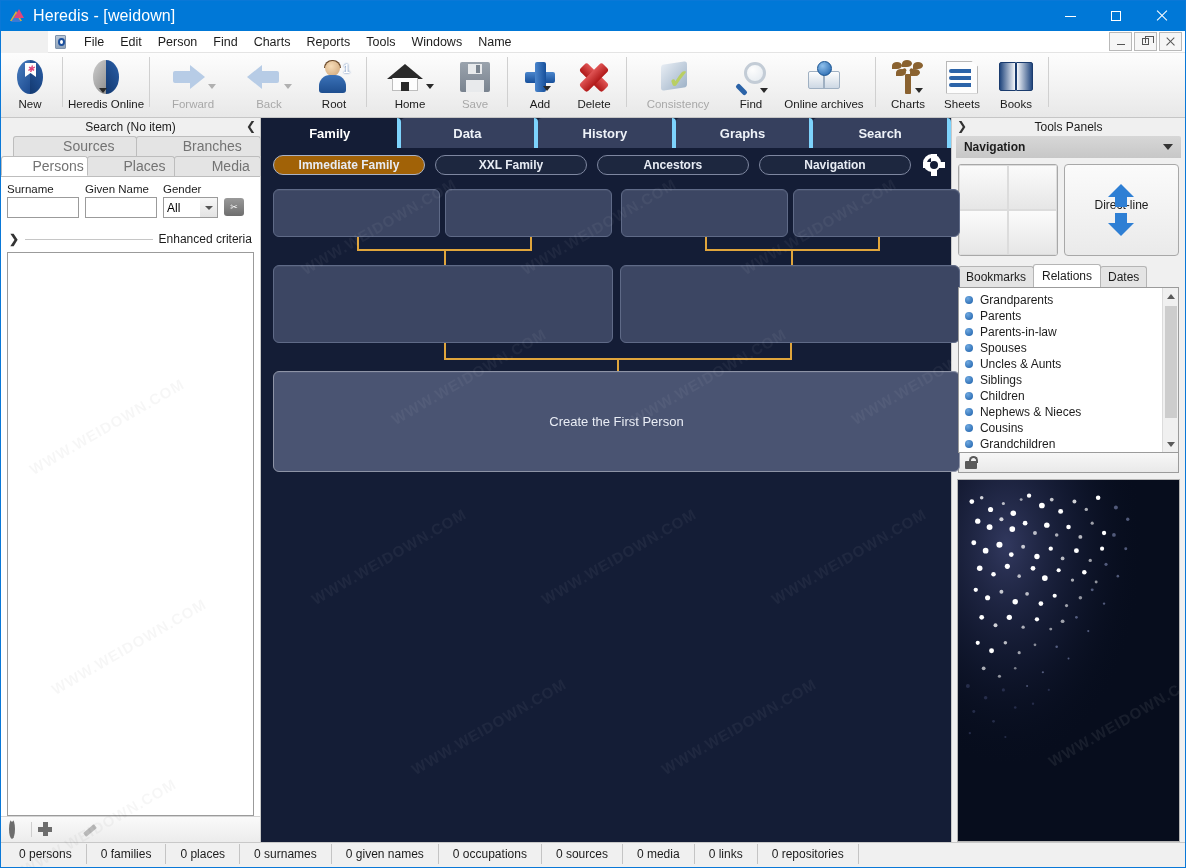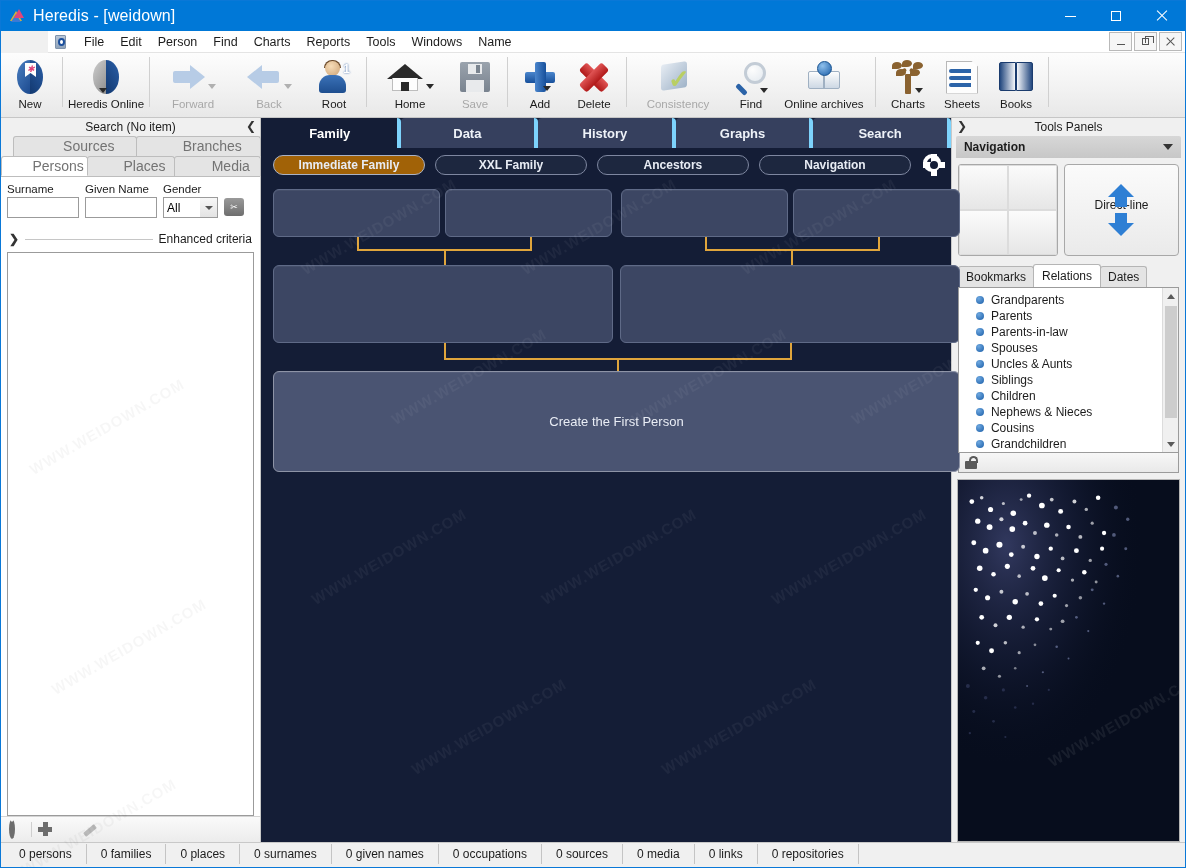--- a/index.html
+++ b/index.html
@@ -303,21 +303,21 @@
   .uparrow:after{content:'';position:absolute;left:-6px;top:13px;width:12px;height:10px;background:#2e7fd4;}
   .downarrow { width:0;height:0;border-left:13px solid transparent;border-right:13px solid transparent;border-top:13px solid #2e7fd4; position:relative; margin-top:10px;}
   .downarrow:after{content:'';position:absolute;left:-6px;top:-23px;width:12px;height:10px;background:#2e7fd4;}
   .direct .dl { font-size:12px; color:#1c1c1c; }
   .rtabs { display:flex; padding: 4px 6px 0 6px; align-items: flex-end; }
   .rtab { font-size:12px; padding: 2px 7px; border:1px solid #b5b5b5; border-bottom:none;
     background:#e4e4e4; border-radius:3px 3px 0 0; margin-right:-1px; color:#1c1c1c; line-height:16px;}
   .rtab.active { background:#fff; padding: 3px 8px 3px 8px; position:relative; z-index:3; }
   .relbox { margin: 0 6px; border:1px solid #9b9b9b; background:#fff; height: 166px;
     display:flex; position:relative; overflow:hidden; }
-  .rellist { flex:1; padding: 4px 0 0 17px; }
+  .rellist { flex:1; padding: 4px 0 0 6px; }
   .relitem { display:flex; align-items:center; gap:7px; height:16px; font-size:12px; color:#1c1c1c; }
   .reldot { width:8px;height:8px;border-radius:50%;background:radial-gradient(circle at 35% 30%,#6ea8e0,#1b5ea8);}
   .scrollbar { width:16px; background:#f0f0f0; border-left:1px solid #dcdcdc; position:relative; }
   .sb-up, .sb-dn { height:16px; display:flex; align-items:center; justify-content:center; }
   .sb-up i{width:0;height:0;border-left:4px solid transparent;border-right:4px solid transparent;border-bottom:5px solid #5a5a5a;}
   .sb-dn i{width:0;height:0;border-left:4px solid transparent;border-right:4px solid transparent;border-top:5px solid #5a5a5a;}
   .sb-thumb { position:absolute; left:2px; top:18px; width:12px; height:112px; background:#cdcdcd; }
   .lockbar { margin: 0 6px; height: 20px; border:1px solid #9b9b9b; border-top:none;
     background: linear-gradient(180deg,#f7f7f7,#e9e9e9); display:flex; align-items:center; padding-left:6px;}
   .lock-g { width:14px;height:13px;position:relative;}

